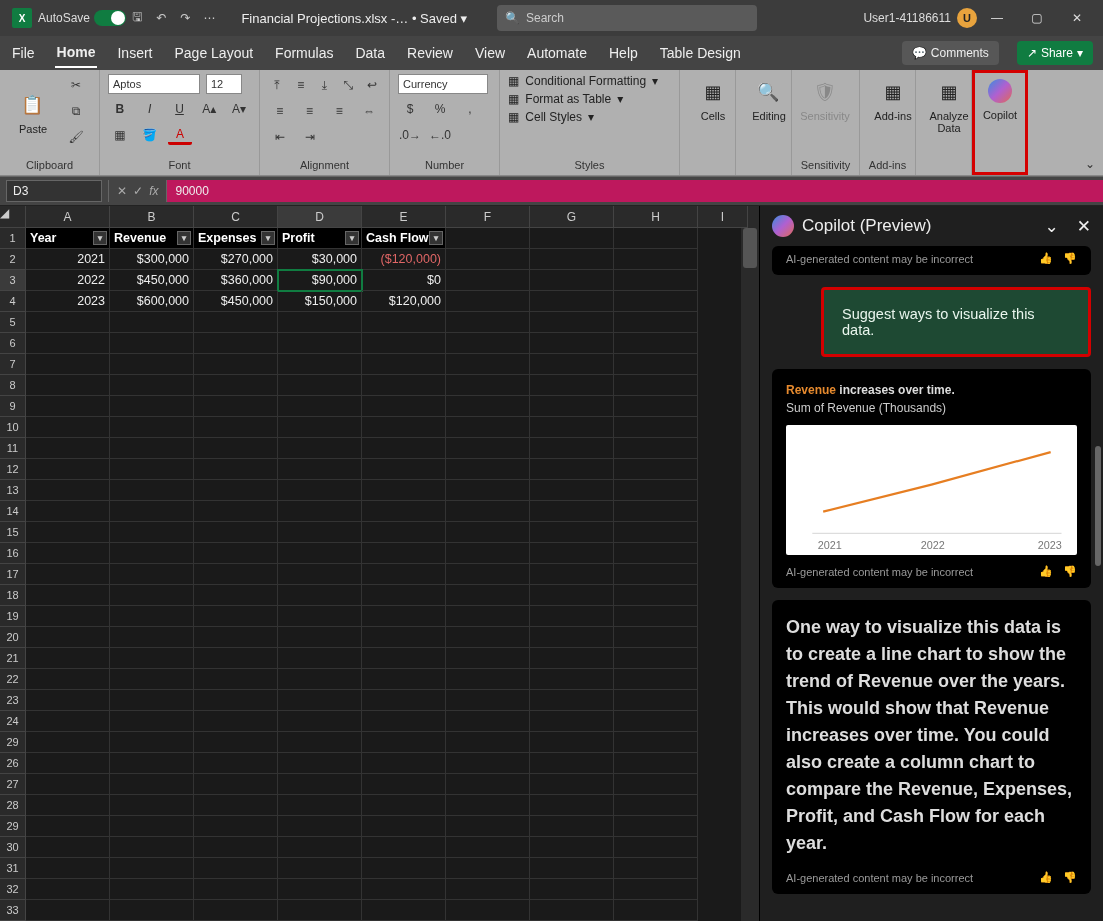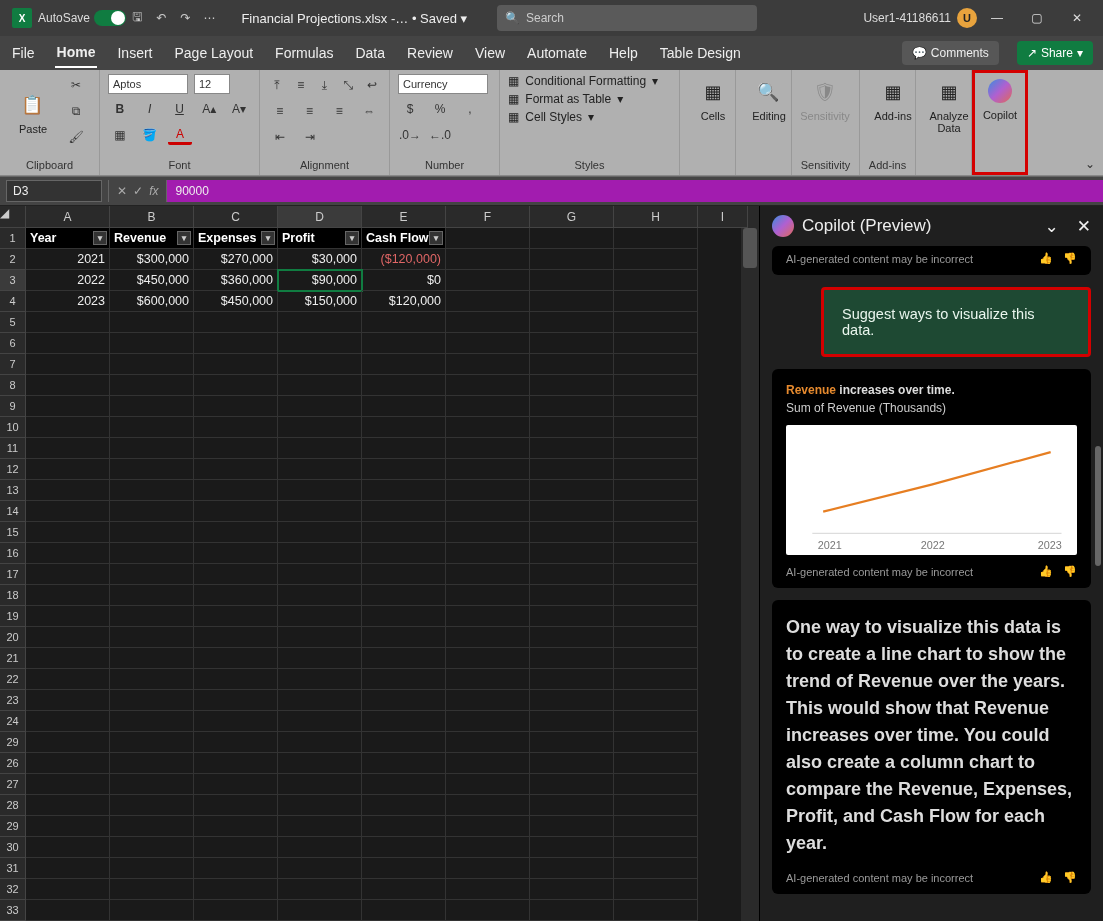--- a/index.html
+++ b/index.html
@@ -29,31 +29,31 @@
   .share-btn { background:#107c41; color:#fff;}
 
   
   .ribbon { height:106px; background:#b0b0b0; display:flex; border-bottom:1px solid #888; position:relative;}
   .group { border-right:1px solid #999; padding:4px 8px 0 8px; display:flex; flex-direction:column; justify-content:space-between;}
   .group .glabel { text-align:center; color:#333; font-size:11px; padding-bottom:4px;}
   .group .row { display:flex; gap:6px; align-items:center; }
   .rbtn { width:24px; height:22px; display:flex; align-items:center; justify-content:center; color:#333; cursor:pointer; border-radius:2px;}
   .big { display:flex; flex-direction:column; align-items:center; justify-content:flex-start; width:50px; text-align:center; color:#222; font-size:11px; cursor:pointer; gap:4px; padding-top:4px;}
   .bigico { width:28px; height:28px; display:flex; align-items:center; justify-content:center; font-size:18px;}
-  .fontname { width:80px; height:20px; background:#fff; border:1px solid #888; font-size:11px; padding:0 4px; color:#333;}
+  .fontname { width:92px; height:20px; background:#fff; border:1px solid #888; font-size:11px; padding:0 4px; color:#333;}
   .fontsize { width:36px; height:20px; background:#fff; border:1px solid #888; font-size:11px; padding:0 4px; color:#333;}
   .numfmt { width:90px; height:20px; background:#fff; border:1px solid #888; font-size:11px; padding:0 4px; color:#333;}
   .copilot-group { border:3px solid #d40000; padding:0; }
   .ribbon-collapse { position:absolute; right:8px; bottom:4px; color:#333; cursor:pointer;}
 
   
   .fbar { height:30px; background:#444; display:flex; align-items:center; border-top:1px solid #666; border-bottom:1px solid #222;}
   .namebox { width:96px; height:22px; background:#333; border:1px solid #666; color:#eee; padding:0 6px; margin:0 6px; font-size:12px;}
   .fx { display:flex; gap:6px; align-items:center; color:#aaa; padding:0 8px; border-left:1px solid #666; border-right:1px solid #666; height:22px;}
-  .formula { flex:1; height:22px; background:#a21caf; color:#eee; padding:0 8px; font-size:12px; border:none;}
+  .formula { flex:1; height:22px; background:#be185d; color:#eee; padding:0 8px; font-size:12px; border:none;}
 
   
   .sheetwrap { display:flex; height:calc(921px - 36px - 34px - 106px - 30px); }
   .grid { flex:1; background:#1a1a1a; position:relative; overflow:hidden;}
   .colhdrs { display:flex; height:22px; background:#2a2a2a; color:#ccc; font-size:12px;}
   .corner { width:26px; border-right:1px solid #444; border-bottom:1px solid #444;}
   .ch { width:84px; border-right:1px solid #444; border-bottom:1px solid #444; text-align:center; line-height:22px; cursor:pointer;}
   .ch.sel { background:#3b3b3b;}
   .rows { position:relative;}
   .r { display:flex; height:21px;}

